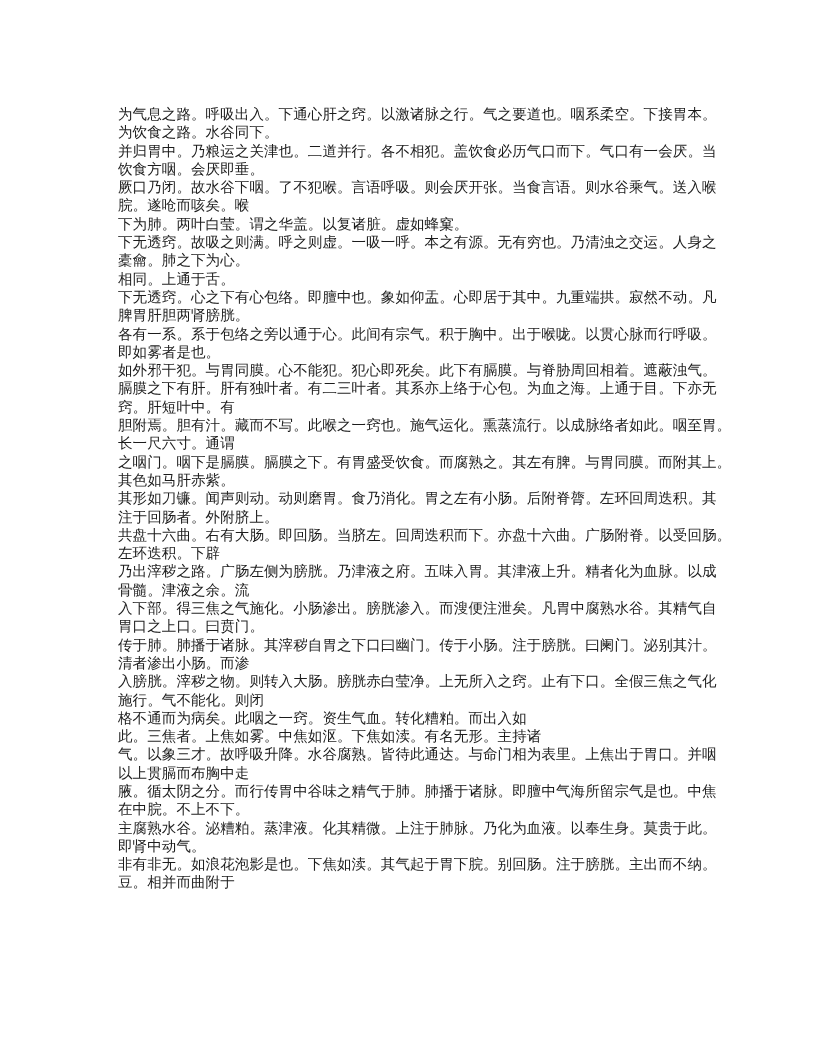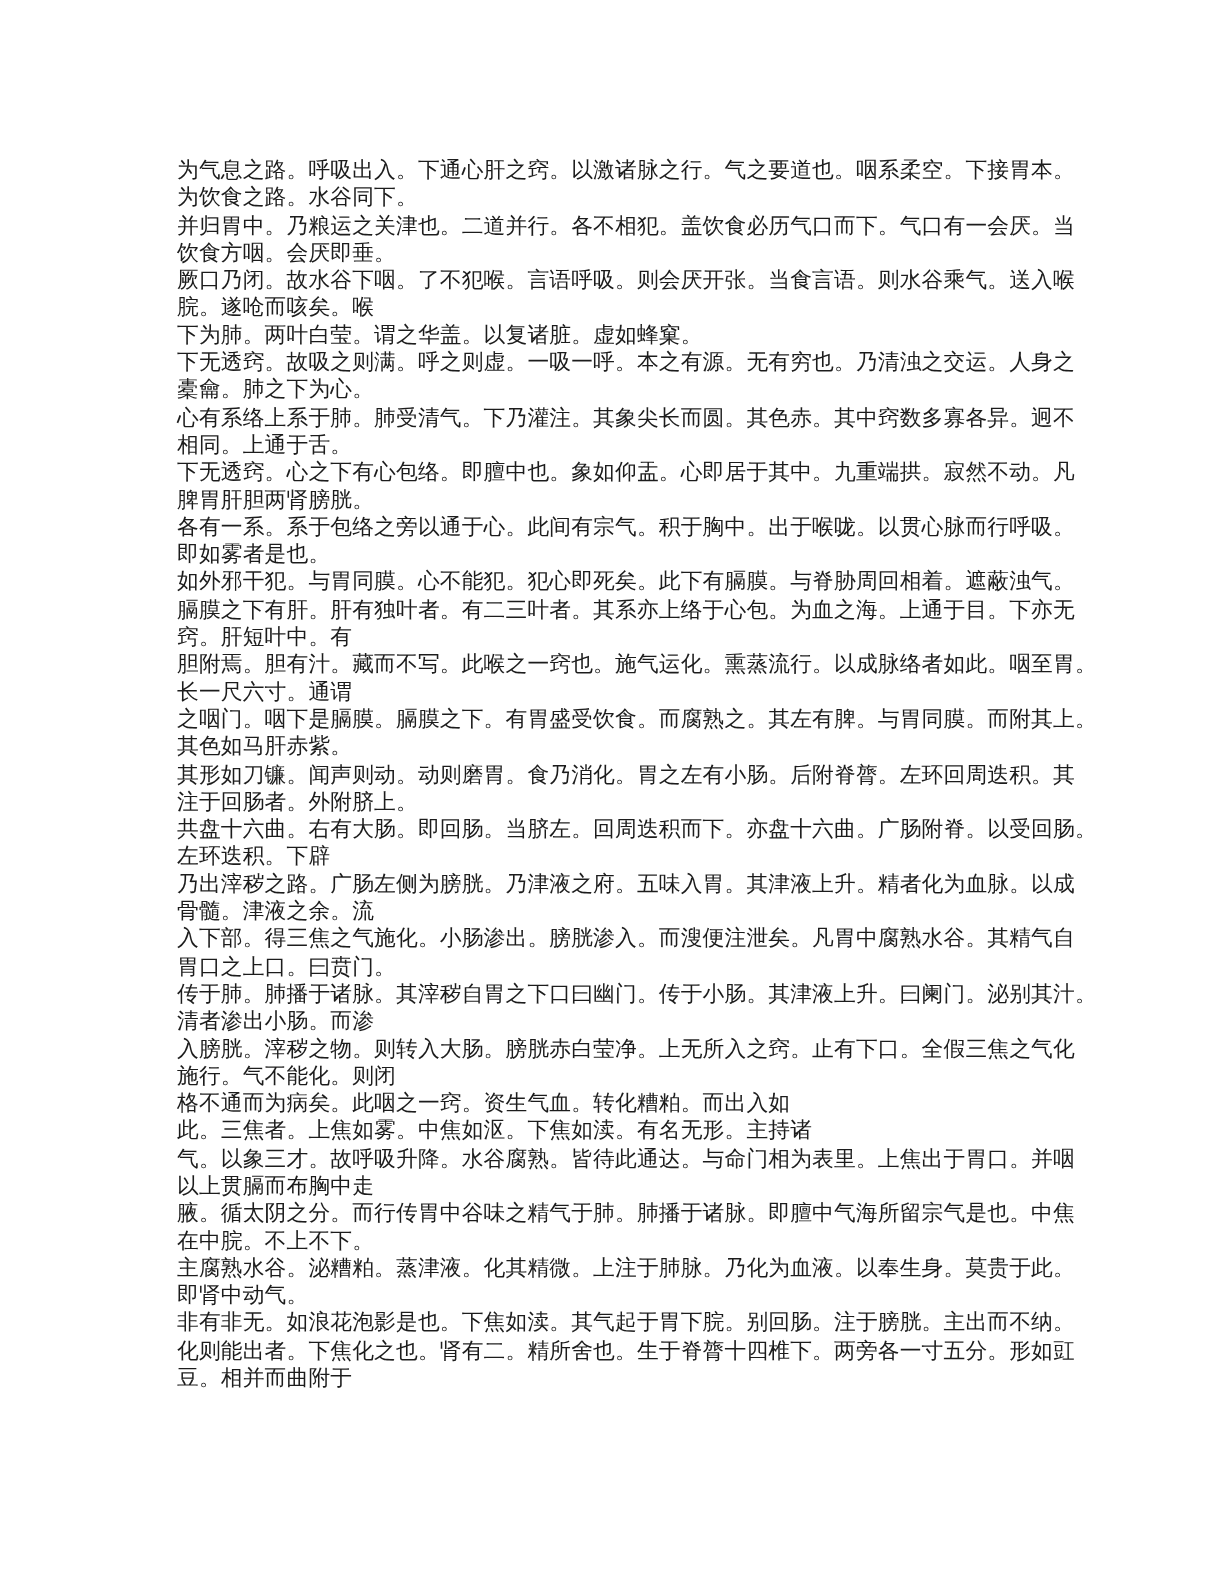--- a/index.html
+++ b/index.html
@@ -44,50 +44,48 @@
   <div class="text-body">
       <div class="text-line">为气息之路。呼吸出入。下通心肝之窍。以激诸脉之行。气之要道也。咽系柔空。下接胃本。</div>
       <div class="text-line">为饮食之路。水谷同下。</div>
       <div class="text-line">并归胃中。乃粮运之关津也。二道并行。各不相犯。盖饮食必历气口而下。气口有一会厌。当</div>
       <div class="text-line">饮食方咽。会厌即垂。</div>
       <div class="text-line">厥口乃闭。故水谷下咽。了不犯喉。言语呼吸。则会厌开张。当食言语。则水谷乘气。送入喉</div>
       <div class="text-line">脘。遂呛而咳矣。喉</div>
       <div class="text-line">下为肺。两叶白莹。谓之华盖。以复诸脏。虚如蜂窠。</div>
       <div class="text-line">下无透窍。故吸之则满。呼之则虚。一吸一呼。本之有源。无有穷也。乃清浊之交运。人身之</div>
       <div class="text-line">橐龠。肺之下为心。</div>
-      <div class="text-line">心有系络上系于肺。肺受清气。下乃灌注。其象尖长而圆。其色赤。其中窍数多寡各异。迥不</div>
       <div class="text-line">相同。上通于舌。</div>
       <div class="text-line">下无透窍。心之下有心包络。即膻中也。象如仰盂。心即居于其中。九重端拱。寂然不动。凡</div>
       <div class="text-line">脾胃肝胆两肾膀胱。</div>
       <div class="text-line">各有一系。系于包络之旁以通于心。此间有宗气。积于胸中。出于喉咙。以贯心脉而行呼吸。</div>
       <div class="text-line">即如雾者是也。</div>
       <div class="text-line">如外邪干犯。与胃同膜。心不能犯。犯心即死矣。此下有膈膜。与脊胁周回相着。遮蔽浊气。</div>
       <div class="text-line">膈膜之下有肝。肝有独叶者。有二三叶者。其系亦上络于心包。为血之海。上通于目。下亦无</div>
       <div class="text-line">窍。肝短叶中。有</div>
       <div class="text-line">胆附焉。胆有汁。藏而不写。此喉之一窍也。施气运化。熏蒸流行。以成脉络者如此。咽至胃。</div>
       <div class="text-line">长一尺六寸。通谓</div>
       <div class="text-line">之咽门。咽下是膈膜。膈膜之下。有胃盛受饮食。而腐熟之。其左有脾。与胃同膜。而附其上。</div>
       <div class="text-line">其色如马肝赤紫。</div>
       <div class="text-line">其形如刀镰。闻声则动。动则磨胃。食乃消化。胃之左有小肠。后附脊膂。左环回周迭积。其</div>
       <div class="text-line">注于回肠者。外附脐上。</div>
       <div class="text-line">共盘十六曲。右有大肠。即回肠。当脐左。回周迭积而下。亦盘十六曲。广肠附脊。以受回肠。</div>
       <div class="text-line">左环迭积。下辟</div>
       <div class="text-line">乃出滓秽之路。广肠左侧为膀胱。乃津液之府。五味入胃。其津液上升。精者化为血脉。以成</div>
       <div class="text-line">骨髓。津液之余。流</div>
       <div class="text-line">入下部。得三焦之气施化。小肠渗出。膀胱渗入。而溲便注泄矣。凡胃中腐熟水谷。其精气自</div>
       <div class="text-line">胃口之上口。曰贲门。</div>
-      <div class="text-line">传于肺。肺播于诸脉。其滓秽自胃之下口曰幽门。传于小肠。其津液上升。曰阑门。泌别其汁。</div>
+      <div class="text-line">传于肺。肺播于诸脉。其滓秽自胃之下口曰幽门。传于小肠。注于膀胱。曰阑门。泌别其汁。</div>
       <div class="text-line">清者渗出小肠。而渗</div>
       <div class="text-line">入膀胱。滓秽之物。则转入大肠。膀胱赤白莹净。上无所入之窍。止有下口。全假三焦之气化</div>
       <div class="text-line">施行。气不能化。则闭</div>
       <div class="text-line">格不通而为病矣。此咽之一窍。资生气血。转化糟粕。而出入如</div>
       <div class="text-line">此。三焦者。上焦如雾。中焦如沤。下焦如渎。有名无形。主持诸</div>
       <div class="text-line">气。以象三才。故呼吸升降。水谷腐熟。皆待此通达。与命门相为表里。上焦出于胃口。并咽</div>
       <div class="text-line">以上贯膈而布胸中走</div>
       <div class="text-line">腋。循太阴之分。而行传胃中谷味之精气于肺。肺播于诸脉。即膻中气海所留宗气是也。中焦</div>
       <div class="text-line">在中脘。不上不下。</div>
       <div class="text-line">主腐熟水谷。泌糟粕。蒸津液。化其精微。上注于肺脉。乃化为血液。以奉生身。莫贵于此。</div>
       <div class="text-line">即肾中动气。</div>
       <div class="text-line">非有非无。如浪花泡影是也。下焦如渎。其气起于胃下脘。别回肠。注于膀胱。主出而不纳。</div>
-      <div class="text-line">化则能出者。下焦化之也。肾有二。精所舍也。生于脊膂十四椎下。两旁各一寸五分。形如豇</div>
       <div class="text-line">豆。相并而曲附于</div>
     </div>
 </div>
 
 </body></html>

